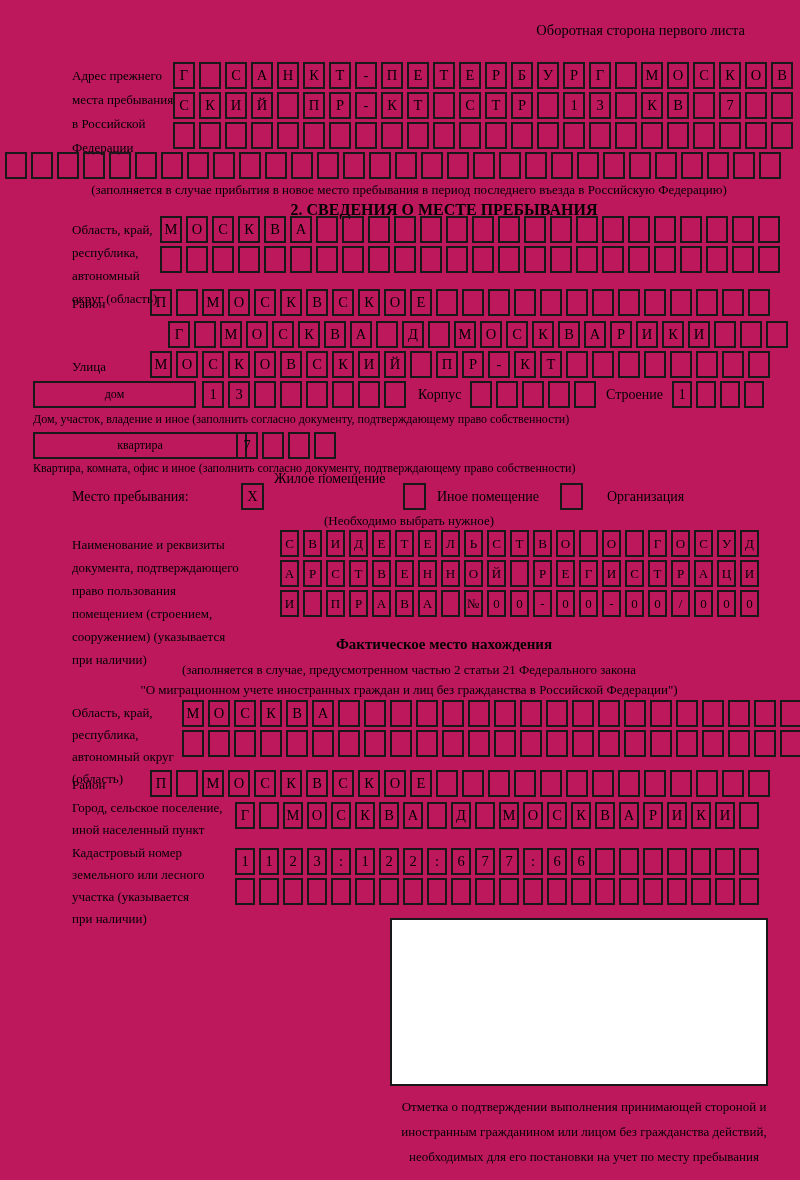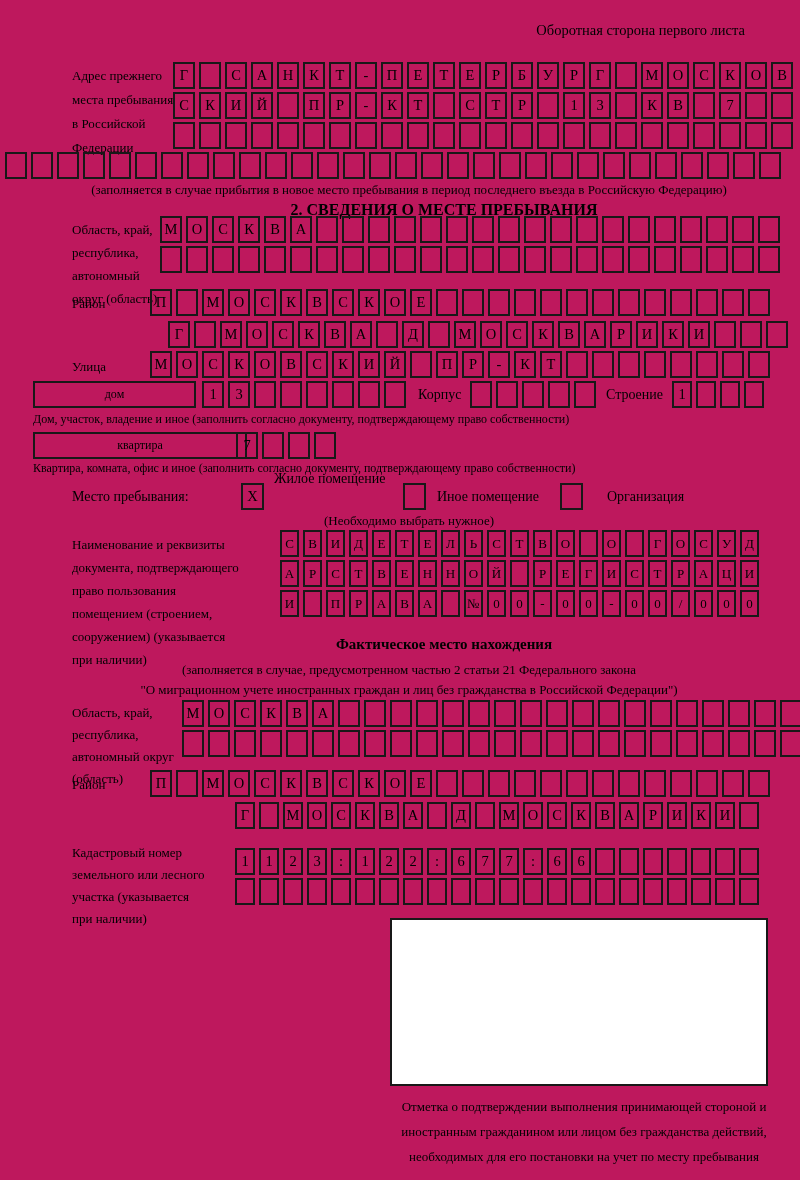--- a/index.html
+++ b/index.html
@@ -499,20 +499,22 @@
       <div class="cell"></div>
       <div class="cell"></div>
       <div class="cell"></div>
       <div class="cell"></div>
       <div class="cell"></div>
       <div class="cell"></div>
       <div class="cell"></div>
       <div class="cell"></div>
     </div>
 
+  <div class="abs lbl" style="left:72px;top:797px;width:162px;line-height:22px">Город, сельское поселение,
+иной населенный пункт</div>
   <div class="abs cells p24" style="left:235px;top:802px">
       <div class="cell">Г</div>
       <div class="cell"></div>
       <div class="cell">М</div>
       <div class="cell">О</div>
       <div class="cell">С</div>
       <div class="cell">К</div>
       <div class="cell">В</div>
       <div class="cell">А</div>
       <div class="cell"></div>

